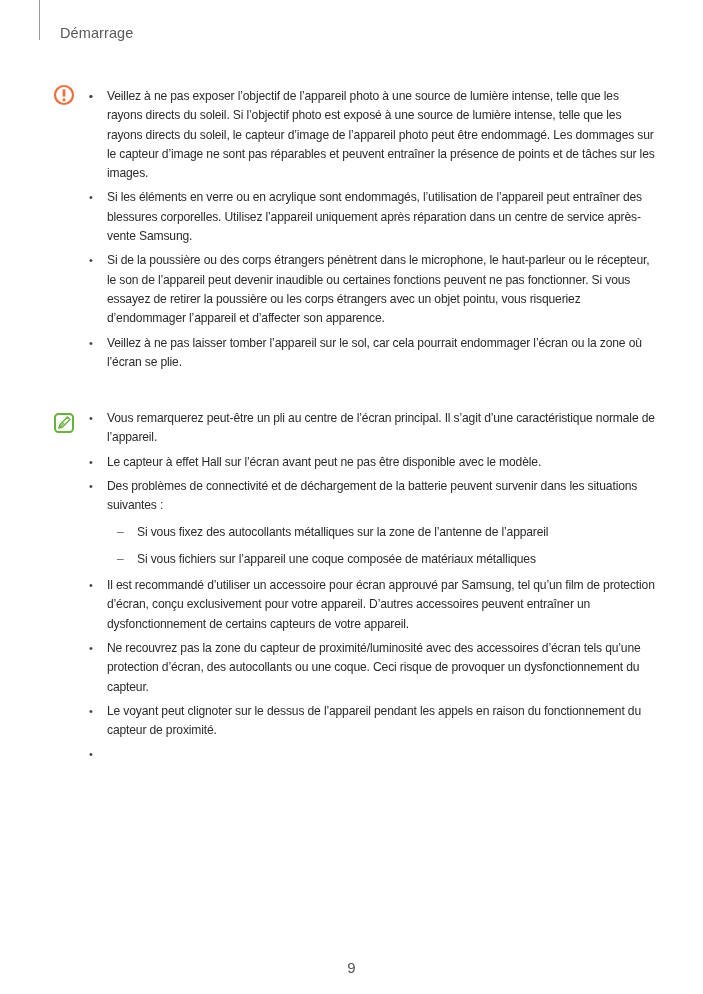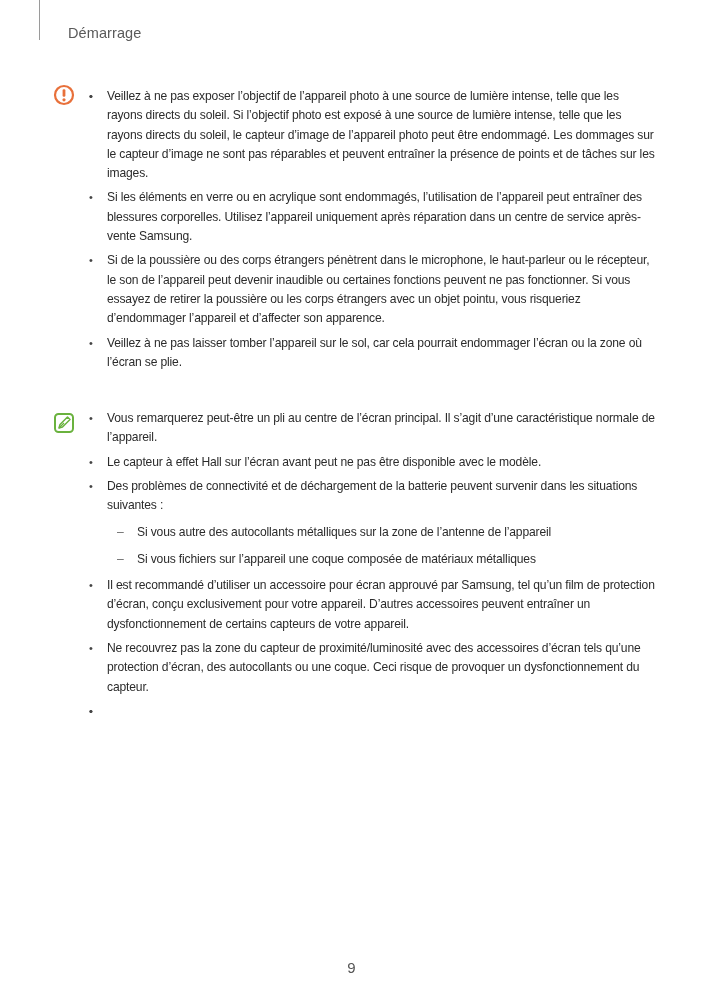--- a/index.html
+++ b/index.html
@@ -4,21 +4,21 @@
 <style>
   html, body { margin: 0; padding: 0; background: #ffffff; }
   body {
     width: 703px; height: 994px; position: relative; overflow: hidden;
     font-family: "Liberation Sans", sans-serif; color: #2b2b2b;
   }
   .margin-rule {
     position: absolute; left: 39px; top: 0; width: 1px; height: 40px; background: #9a9a9a;
   }
   .section-title {
-    position: absolute; left: 68px; top: 25px; font-size: 14.5px; color: #5a5a5a;
+    position: absolute; left: 60px; top: 25px; font-size: 14.5px; color: #5a5a5a;
     letter-spacing: 0.1px;
   }
   .block { position: absolute; left: 0; width: 703px; }
   .icon { position: absolute; left: 53px; width: 22px; height: 22px; }
   .bullet-list { list-style: none; margin: 0; padding: 0; }
   .bullet {
     position: relative; padding-left: 107px; padding-right: 48px;
     font-size: 12.1px; line-height: 19.3px; margin-bottom: 5px;
     letter-spacing: -0.15px;
   }
@@ -60,25 +60,25 @@
   <svg class="icon" style="top:3px;" viewBox="0 0 22 22">
     <rect x="2" y="2" width="18" height="18" rx="3.5" fill="none" stroke="#6ab23e" stroke-width="2"></rect>
     <path d="M6 16 L7 12.5 L14.5 5 L17 7.5 L9.5 15 Z" fill="none" stroke="#6ab23e" stroke-width="1.5" stroke-linejoin="round"></path>
     <path d="M6 16 L11 11" stroke="#6ab23e" stroke-width="1.2"></path>
   </svg>
   <ul class="bullet-list">
     <li class="bullet"><span class="dot">•</span><span>Vous remarquerez peut-être un pli au centre de l’écran principal. Il s’agit d’une caractéristique normale de l’appareil.</span></li>
     <li class="bullet"><span class="dot">•</span><span>Le capteur à effet Hall sur l’écran avant peut ne pas être disponible avec le modèle.</span></li>
     <li class="bullet"><span class="dot">•</span><span>Des problèmes de connectivité et de déchargement de la batterie peuvent survenir dans les situations suivantes :</span>
       <ul class="sub-list">
-        <li class="sub"><span class="dash">–</span><span>Si vous autre des autocollants métalliques sur la zone de l’antenne de l’appareil</span></li>
+        <li class="sub"><span class="dash">–</span><span>Si vous fixez des autocollants métalliques sur la zone de l’antenne de l’appareil</span></li>
         <li class="sub"><span class="dash">–</span><span>Si vous fichiers sur l’appareil une coque composée de matériaux métalliques</span></li>
         <li class="sub"><span class="dash">–</span></li>
       </ul>
     </li>
     <li class="bullet"><span class="dot">•</span><span>Il est recommandé d’utiliser un accessoire pour écran approuvé par Samsung, tel qu’un film de protection d’écran, conçu exclusivement pour votre appareil. D’autres accessoires peuvent entraîner un dysfonctionnement de certains capteurs de votre appareil.</span></li>
     <li class="bullet"><span class="dot">•</span><span>Ne recouvrez pas la zone du capteur de proximité/luminosité avec des accessoires d’écran tels qu’une protection d’écran, des autocollants ou une coque. Ceci risque de provoquer un dysfonctionnement du capteur.</span></li>
-    <li class="bullet"><span class="dot">•</span></li>
+    <li class="bullet"><span class="dot">•</span><span>Le voyant peut clignoter sur le dessus de l’appareil pendant les appels en raison du fonctionnement du capteur de proximité.</span></li>
     <li class="bullet"><span class="dot">•</span></li>
   </ul>
 </div>
 
 <div class="page-number">9</div>
 
 </body></html>

